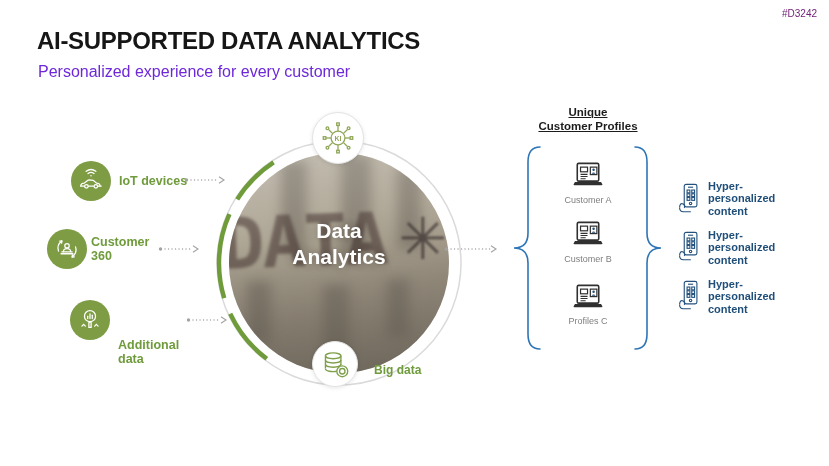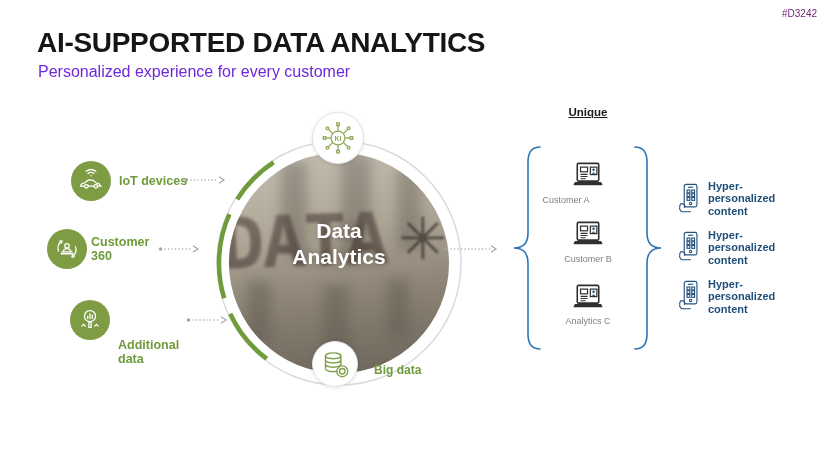--- a/index.html
+++ b/index.html
@@ -1,21 +1,21 @@
 <!DOCTYPE html>
 <html><head>
 <meta charset="utf-8">
 <style>
   html,body{margin:0;padding:0;background:#fff;}
   #stage{position:relative;width:829px;height:466px;background:#fff;overflow:hidden;
          font-family:"Liberation Sans",sans-serif;}
   .abs{position:absolute;}
 
   
-  .title{left:37px;top:27px;font-size:28px;font-weight:600;color:#161616;letter-spacing:-0.3px;text-align:center;}
+  .title{left:37px;top:27px;font-size:24px;font-weight:600;color:#161616;letter-spacing:-0.3px;text-align:center;}
   .subtitle{left:38px;top:63px;font-size:16px;color:#6d28d9;}
   .tag{right:12px;top:8px;font-size:10px;color:#701a75;}
 
   
   .gcircle{width:40px;height:40px;border-radius:50%;background:#7e9c44;display:flex;
            align-items:center;justify-content:center;}
   .glabel{font-size:12.5px;font-weight:bold;color:#6f9b3c;line-height:1.15;}
 
   
   .photo{left:229px;top:153px;width:220px;height:220px;border-radius:50%;overflow:hidden;
@@ -187,39 +187,40 @@
   </svg>
 
   <svg class="abs" style="left:444px;top:244px;" width="56" height="10">
     <circle cx="2.5" cy="5" r="1.7" fill="#a3a3a3"></circle>
     <line x1="7" y1="5" x2="47" y2="5" stroke="#a3a3a3" stroke-width="1.3" stroke-dasharray="0.1 3.4" stroke-linecap="round"></line>
     <path d="M47 1.8 L52 5 L47 8.2" fill="none" stroke="#a3a3a3" stroke-width="1.1"></path>
   </svg>
 
   <div class="abs profiles-header">
     <div>Unique</div>
+    <div>Customer Profiles</div>
   </div>
 
   <svg class="abs" style="left:505px;top:140px;" width="165" height="216">
     <g stroke="#2e75b6" stroke-width="1.6" fill="none" stroke-linecap="round">
       <path d="M35 7 Q23 7 23 22 L23 93 Q23 108 9 108 Q23 108 23 123 L23 194 Q23 209 35 209"></path>
       <path d="M130 7 Q142 7 142 22 L142 93 Q142 108 156 108 Q142 108 142 123 L142 194 Q142 209 130 209"></path>
     </g>
   </svg>
 
   <svg class="abs" style="left:570px;top:162px;" width="36" height="28" viewBox="0 0 36 30">
     <rect x="6.5" y="1.5" width="23" height="19" rx="1.5" fill="#fff" stroke="#303030" stroke-width="1.7"></rect>
     <rect x="10" y="5.5" width="7.5" height="5" fill="none" stroke="#303030" stroke-width="1.3"></rect>
     <path d="M10 13.2 H17.5 M10 15.6 H17.5 M10 18 H15.5" stroke="#303030" stroke-width="1.2"></path>
     <rect x="20.5" y="5.5" width="7" height="8" fill="none" stroke="#303030" stroke-width="1.3"></rect>
     <circle cx="24" cy="8.3" r="1.3" fill="#1f4e79"></circle>
     <path d="M21.8 12.6 q2.2-2.8 4.4 0 z" fill="#1f4e79"></path>
     <path d="M4 21.5 H32 L33.5 24 Q33.5 24.8 32.5 24.8 H3.5 Q2.5 24.8 2.5 24 Z" fill="#303030"></path>
   </svg>
-  <div class="abs cust-label" style="left:524px;top:195px;">Customer A</div>
+  <div class="abs cust-label" style="left:546px;top:195px;">Customer A</div>
 
   <svg class="abs" style="left:570px;top:221px;" width="36" height="28" viewBox="0 0 36 30">
     <rect x="6.5" y="1.5" width="23" height="19" rx="1.5" fill="#fff" stroke="#303030" stroke-width="1.7"></rect>
     <rect x="10" y="5.5" width="7.5" height="5" fill="none" stroke="#303030" stroke-width="1.3"></rect>
     <path d="M10 13.2 H17.5 M10 15.6 H17.5 M10 18 H15.5" stroke="#303030" stroke-width="1.2"></path>
     <rect x="20.5" y="5.5" width="7" height="8" fill="none" stroke="#303030" stroke-width="1.3"></rect>
     <circle cx="24" cy="8.3" r="1.3" fill="#1f4e79"></circle>
     <path d="M21.8 12.6 q2.2-2.8 4.4 0 z" fill="#1f4e79"></path>
     <path d="M4 21.5 H32 L33.5 24 Q33.5 24.8 32.5 24.8 H3.5 Q2.5 24.8 2.5 24 Z" fill="#303030"></path>
   </svg>
@@ -227,21 +228,21 @@
 
   <svg class="abs" style="left:570px;top:284px;" width="36" height="28" viewBox="0 0 36 30">
     <rect x="6.5" y="1.5" width="23" height="19" rx="1.5" fill="#fff" stroke="#303030" stroke-width="1.7"></rect>
     <rect x="10" y="5.5" width="7.5" height="5" fill="none" stroke="#303030" stroke-width="1.3"></rect>
     <path d="M10 13.2 H17.5 M10 15.6 H17.5 M10 18 H15.5" stroke="#303030" stroke-width="1.2"></path>
     <rect x="20.5" y="5.5" width="7" height="8" fill="none" stroke="#303030" stroke-width="1.3"></rect>
     <circle cx="24" cy="8.3" r="1.3" fill="#1f4e79"></circle>
     <path d="M21.8 12.6 q2.2-2.8 4.4 0 z" fill="#1f4e79"></path>
     <path d="M4 21.5 H32 L33.5 24 Q33.5 24.8 32.5 24.8 H3.5 Q2.5 24.8 2.5 24 Z" fill="#303030"></path>
   </svg>
-  <div class="abs cust-label" style="left:546px;top:316px;">Analytics C</div>
+  <div class="abs cust-label" style="left:546px;top:316px;">Profiles C</div>
 
   <svg class="abs" style="left:676px;top:183px;" width="24" height="30" viewBox="0 0 24 32">
     <g stroke="#24527e" stroke-width="1.2" fill="none">
       <rect x="8" y="1.5" width="13.5" height="24" rx="2"></rect>
       <path d="M12 4.5 H17.5"></path>
       <rect x="11" y="7.5" width="3" height="3"></rect>
         <rect x="16" y="7.5" width="3" height="3"></rect>
       <rect x="11" y="11.5" width="3" height="3"></rect>
         <rect x="16" y="11.5" width="3" height="3"></rect>
       <rect x="11" y="15.5" width="3" height="3"></rect>

